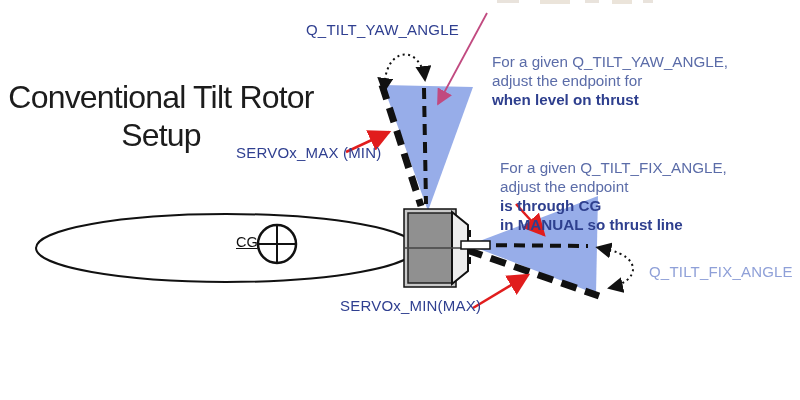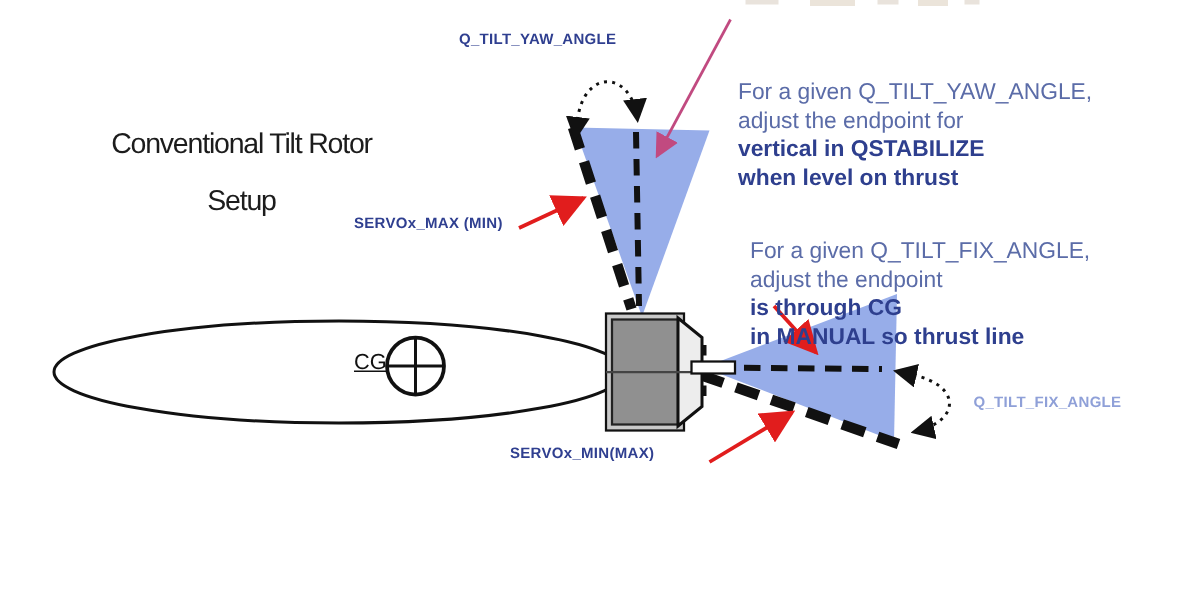--- a/index.html
+++ b/index.html
@@ -1,22 +1,22 @@
 <!DOCTYPE html>
 <html style="--fan_blue: #97ade9; --label_navy: #2f3f90; --note_muted: #5b6ca8; --note_strong: #2e3f8e; --fix_label_blue: #8fa0d8; --red_arrow: #e11d1d; --pink_arrow: #c14a80; --box_gray: #909090; --box_rim_gray: #c9c9c9; --nose_gray: #ededed; --stroke_black: #111111; --title_black: #1c1c1c;"><head>
 <meta charset="utf-8">
 <style>
   html,body{margin:0;padding:0;background:#ffffff;width:800px;height:400px;overflow:hidden;}
   #stage{position:relative;width:800px;height:400px;background:#ffffff;
          font-family:"Liberation Sans", sans-serif;}
   #diagram-svg{position:absolute;left:0;top:0;}
   .txt{position:absolute;white-space:nowrap;}
   .title{left:0;top:78px;width:322px;text-align:center;color:var(--title_black);
-         font-size:19px;letter-spacing:-0.8px;line-height:38px;font-weight:500;}
-  .label{font-size:10px;font-weight:700;color:var(--label_navy);letter-spacing:0.2px;}
+         font-size:32px;letter-spacing:-0.8px;line-height:38px;font-weight:500;}
+  .label{font-size:15px;font-weight:400;color:var(--label_navy);letter-spacing:0.2px;}
   .label-yaw{left:306px;top:21px;}
   .label-servo-max{left:236px;top:144px;}
   .label-servo-min{left:340px;top:297px;}
   .label-fix{left:649px;top:263px;color:var(--fix_label_blue);}
   .label-cg{left:236px;top:234px;font-size:14.5px;color:#111;font-weight:500;text-decoration:underline;}
   .note{font-size:15.2px;line-height:19px;}
   .note-yaw{left:492px;top:20px;margin-top:32px;}
   .note-fix{left:500px;top:122px;margin-top:36px;}
   .note .muted{color:var(--note_muted);font-weight:500;}
   .note .strong{color:var(--note_strong);font-weight:700;}
@@ -96,21 +96,20 @@
 
   <div class="txt label label-servo-min">SERVOx_MIN(MAX)</div>
 
   <div class="txt label label-fix">Q_TILT_FIX_ANGLE</div>
 
   <div class="txt label-cg">CG</div>
 
   <div class="txt note note-yaw">
     <div class="muted">For a given Q_TILT_YAW_ANGLE,</div>
     <div class="muted">adjust the endpoint for</div>
-    <div class="strong">vertical in QSTABILIZE</div>
     <div class="strong">when level on thrust</div>
   </div>
 
   <div class="txt note note-fix">
     <div class="muted">For a given Q_TILT_FIX_ANGLE,</div>
     <div class="muted">adjust the endpoint</div>
     <div class="strong">is through CG</div>
     <div class="strong">in MANUAL so thrust line</div>
   </div>
 

